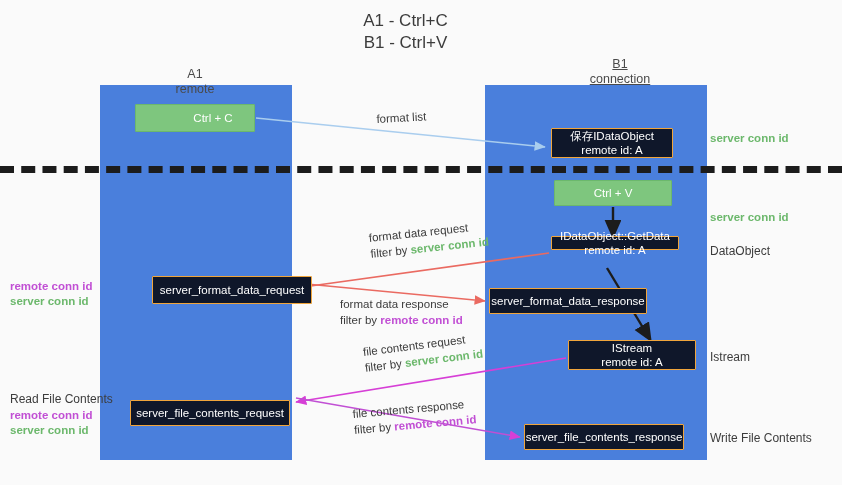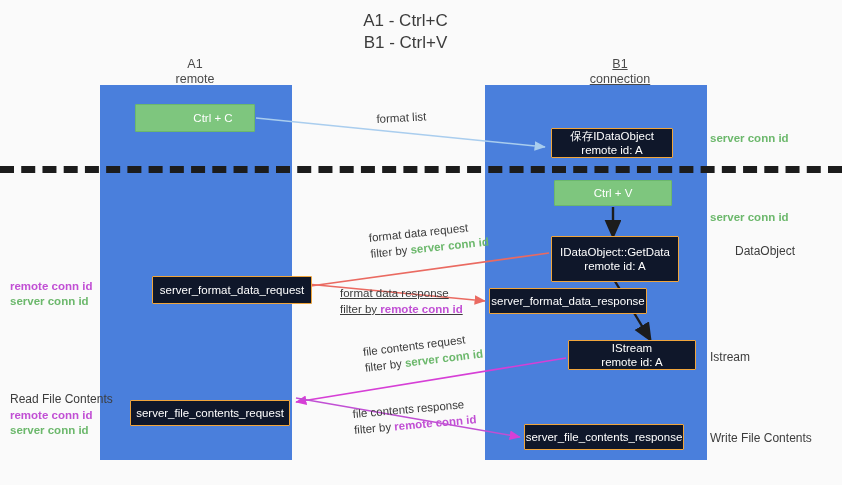--- a/index.html
+++ b/index.html
@@ -16,78 +16,78 @@
   
   #title{
     left:0;top:10px;width:811px;text-align:center;
     font-size:17px;line-height:22px;color:#3c3c3c;
   }
 
   
   .col-head{
     text-align:center;font-size:12.5px;line-height:15px;color:#4a4a4a;
   }
-  #head-a1{left:120px;top:57px;width:150px;}
+  #head-a1{left:120px;top:67px;width:150px;}
   #head-b1{left:545px;top:57px;width:150px;text-decoration:underline;}
 
   
   .lane{background:#4a7fdc;}
   #lane-a{left:100px;top:85px;width:192px;height:375px;}
   #lane-b{left:485px;top:85px;width:222px;height:375px;}
 
   
   .box{
     box-sizing:border-box;
     display:flex;align-items:center;justify-content:center;
     text-align:center;color:#ffffff;font-size:11.5px;line-height:14px;
     border-radius:1px;
   }
   .green{background:#7ec67e;border:1px solid #6cb86c;}
   .orange{background:#0f172a;border:1px solid #f0a53c;}
 
   #box-ctrlc{left:135px;top:104px;width:120px;height:28px;padding-left:36px;}
   #box-save-ido{left:551px;top:128px;width:122px;height:30px;}
   #box-ctrlv{left:554px;top:180px;width:118px;height:26px;}
-  #box-getdata{left:551px;top:236px;width:128px;height:46px;}
+  #box-getdata{left:551px;top:236px;width:128px;height:14px;}
   #box-istream{left:568px;top:340px;width:128px;height:30px;}
   #box-fmt-req{left:130px;top:276px;width:160px;height:28px;margin-left:22px;}
   #box-fmt-resp{left:489px;top:288px;width:158px;height:26px;}
   #box-file-req{left:130px;top:400px;width:160px;height:26px;justify-content:center;}
   #box-file-resp{left:524px;top:424px;width:160px;height:26px;}
 
   
   #divider{
     left:0;top:166px;width:842px;height:0;
     border-top:7px dashed #1c1c1c;
   }
 
   
   .lbl{font-size:11.5px;line-height:15px;}
   .lbl-green{color:#6cb86c;font-weight:bold;}
   .lbl-purple{color:#c14fd4;font-weight:bold;}
   .lbl-plain{color:#3c3c3c;font-size:12px;}
 
   #lbl-srv-1{left:710px;top:131px;}
   #lbl-srv-2{left:710px;top:210px;}
-  #lbl-dataobject{left:710px;top:244px;margin-left:25px;}
+  #lbl-dataobject{left:710px;top:244px;}
   #lbl-istream{left:710px;top:350px;}
   #lbl-writefile{left:710px;top:431px;}
 
   #lbl-left-fmt{left:10px;top:279px;width:88px;text-align:left;}
   #lbl-readfile{left:10px;top:392px;}
   #lbl-left-file{left:10px;top:408px;width:88px;text-align:left;}
 
   
   .annot{font-size:11.5px;line-height:16px;color:#3c3c3c;white-space:nowrap;}
   .annot .f-green{color:#6cb86c;font-weight:bold;}
   .annot .f-purple{color:#c14fd4;font-weight:bold;}
 
   #an-formatlist{left:376px;top:111px;transform:rotate(-3deg);transform-origin:left top;}
   #an-fmt-req{left:368px;top:230px;transform:rotate(-6deg);transform-origin:left top;}
-  #an-fmt-resp{left:340px;top:285px;text-decoration:underline;}
+  #an-fmt-resp{left:340px;top:296px;}
   #an-file-req{left:362px;top:344px;transform:rotate(-7deg);transform-origin:left top;}
   #an-file-resp{left:352px;top:406px;transform:rotate(-5deg);transform-origin:left top;}
 
   svg#wires{position:absolute;left:0;top:0;width:842px;height:485px;pointer-events:none;}
 </style>
 </head>
 <body>
 
 <div id="stage">
 

